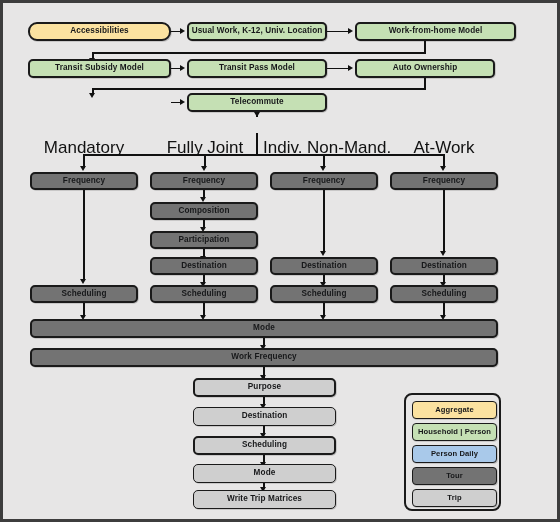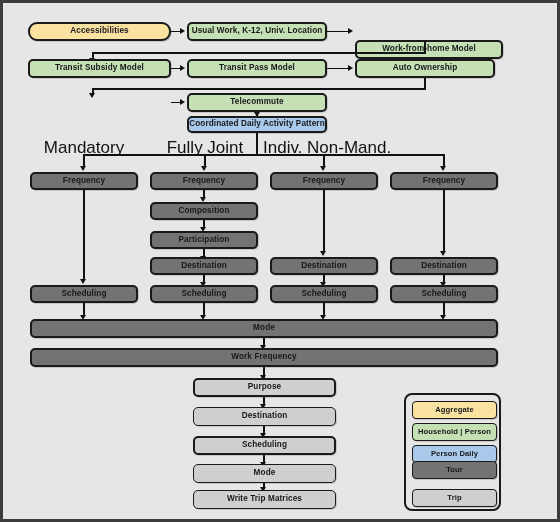--- a/index.html
+++ b/index.html
@@ -78,21 +78,21 @@
 </style>
 </head>
 <body>
 
 <div id="canvas">
 
   <div class="node thick c-yellow" style="left:25px;top:19px;width:143px;height:19px;border-radius:9px;">Accessibilities</div>
 
   <div class="node thick c-green" style="left:184px;top:19px;width:140px;height:19px;">Usual Work, K-12, Univ. Location</div>
 
-  <div class="node thick c-green" style="left:352px;top:37px;width:148px;height:19px;">Work-from-home Model</div>
+  <div class="node thick c-green" style="left:352px;top:19px;width:161px;height:19px;">Work-from-home Model</div>
 
   <div class="hline" style="left:168px;top:27.8px;width:10px;"></div>
   <div class="arrow right" style="left:177px;top:25px;"></div>
   <div class="hline" style="left:324px;top:27.8px;width:22px;"></div>
   <div class="arrow right" style="left:345px;top:25px;"></div>
 
   <div class="vline" style="left:421px;top:38px;height:12px;"></div>
   <div class="hline" style="left:89px;top:49px;width:334px;"></div>
   <div class="vline" style="left:89px;top:49px;height:8px;"></div>
   <div class="arrow down" style="left:85.8px;top:55px;"></div>
@@ -115,28 +115,28 @@
 
 
   <div class="node thick c-green" style="left:184px;top:90px;width:140px;height:19px;">Telecommute</div>
 
   <div class="hline" style="left:168px;top:98.8px;width:10px;"></div>
   <div class="arrow right" style="left:177px;top:96px;"></div>
 
   <div class="vline" style="left:253.4px;top:109px;height:5px;"></div>
   <div class="arrow down" style="left:250.6px;top:109px;"></div>
 
-  <div class="node thick c-blue" style="left:184px;top:113px;width:140px;height:17px;">Coordinated Daily Activity Pattern</div>
 
   <div class="vline" style="left:253.4px;top:130px;height:22px;"></div>
   <div class="hline" style="left:81px;top:151px;width:360px;"></div>
 
   <div class="caption" style="left:21px;top:136px;width:120px;">Mandatory</div>
   <div class="caption" style="left:142px;top:136px;width:120px;">Fully Joint</div>
   <div class="caption" style="left:260px;top:136px;width:120px;">Indiv. Non-Mand.</div>
+  <div class="caption" style="left:381px;top:136px;width:120px;">At-Work</div>
 
   <div class="vline" style="left:80.2px;top:151px;height:14px;"></div>
   <div class="arrow down" style="left:77.4px;top:163px;"></div>
   <div class="vline" style="left:201.2px;top:151px;height:14px;"></div>
   <div class="arrow down" style="left:198.4px;top:163px;"></div>
   <div class="vline" style="left:320.2px;top:151px;height:14px;"></div>
   <div class="arrow down" style="left:317.4px;top:163px;"></div>
   <div class="vline" style="left:440.2px;top:151px;height:14px;"></div>
   <div class="arrow down" style="left:437.4px;top:163px;"></div>
 
@@ -216,17 +216,17 @@
   <div class="node c-grey" style="left:190px;top:461px;width:143px;height:19px;">Mode</div>
   <div class="vline" style="left:260.2px;top:480px;height:6px;"></div>
   <div class="arrow down" style="left:257.4px;top:484px;"></div>
 
   <div class="node c-grey" style="left:190px;top:487px;width:143px;height:19px;">Write Trip Matrices</div>
 
   <div id="legend">
     <div class="node c-green" style="top:28px;">Household | Person</div>
     <div class="node c-yellow" style="top:6px;">Aggregate</div>
     <div class="node c-blue" style="top:50px;">Person Daily</div>
-    <div class="node c-orange" style="top:66px;">Tour</div>
+    <div class="node c-orange" style="top:72px;">Tour</div>
     <div class="node c-grey" style="top:94px;">Trip</div>
   </div>
 
 </div>
 
 </body></html>

